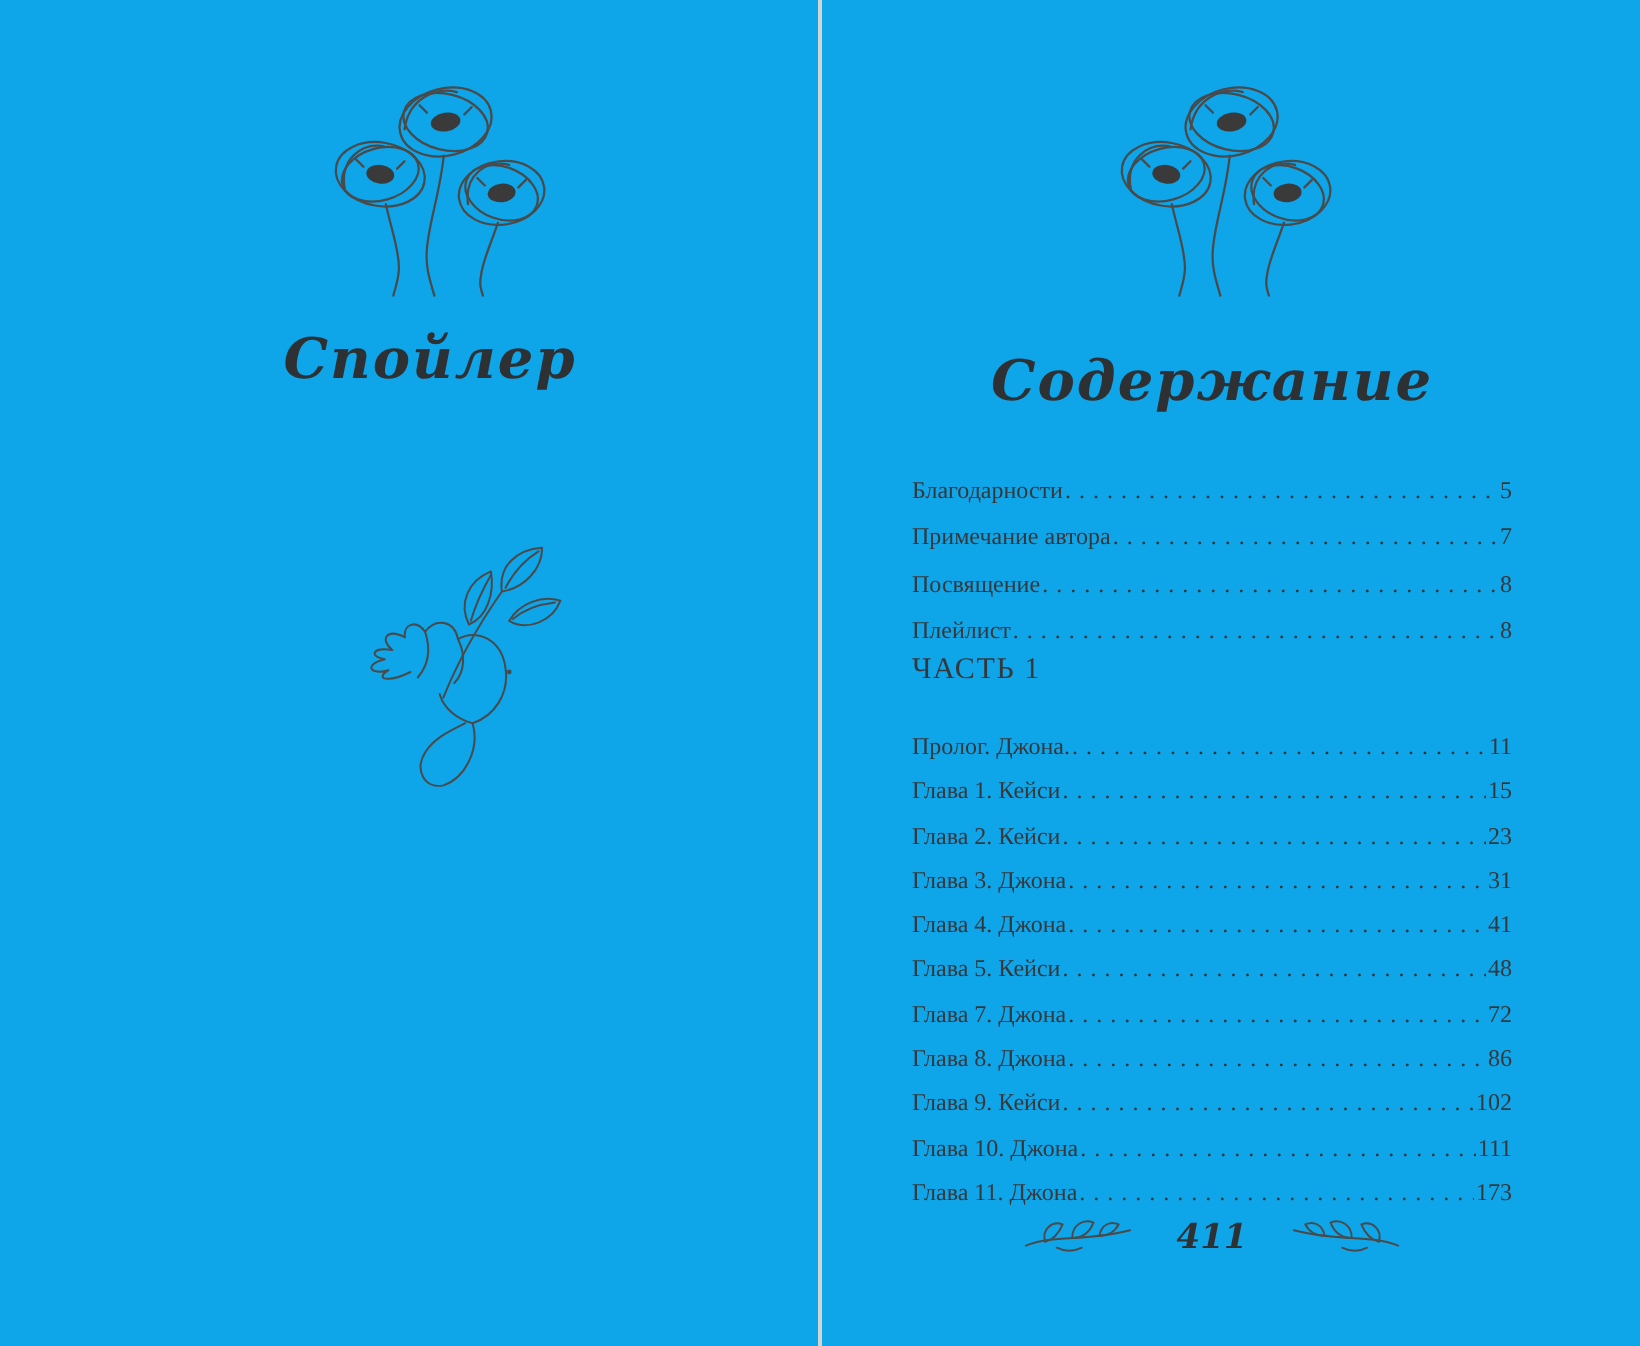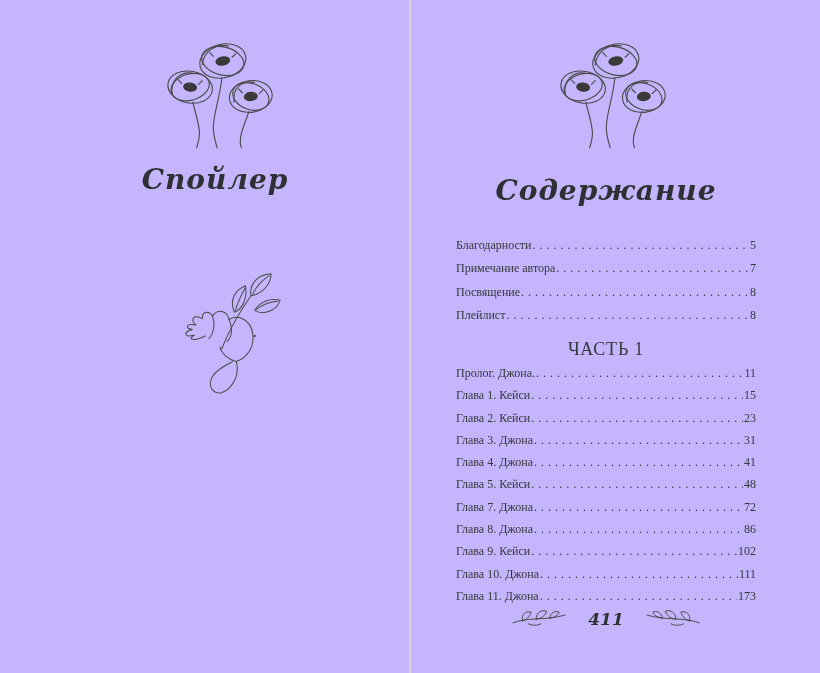--- a/index.html
+++ b/index.html
@@ -1,18 +1,18 @@
 <!DOCTYPE html>
 <html><head>
 <meta charset="utf-8">
 <style>
   * { margin:0; padding:0; box-sizing:border-box; }
   html,body { width:820px; height:673px; background:#ffffff; }
   body { font-family:"Liberation Serif", serif; color:#35383b; }
-  .spread { position:relative; width:820px; height:673px; background:#c4b5fd; overflow:hidden; }
+  .spread { position:relative; width:820px; height:673px; background:#0ea5e9; overflow:hidden; }
   .divider { position:absolute; left:409px; top:0; width:2px; height:673px; background:#d4d4d4; }
   .page { position:absolute; top:0; height:673px; width:409px; }
   .page-left { left:0; }
   .page-right { left:411px; }
 
   .poppies { position:absolute; top:28px; width:140px; height:122px; }
   .page-left .poppies { left:150px; }
   .page-right .poppies { left:132px; }
 
   .script-title {
@@ -32,21 +32,21 @@
   .toc-front { top:238px; }
   .toc-chapters { top:366px; }
   .toc-row { display:flex; align-items:baseline; }
   .toc-front .toc-row { height:23.4px; }
   .toc-chapters .toc-row { height:22.3px; }
   .toc-label { white-space:nowrap; }
   .toc-dots { flex:1; overflow:hidden; white-space:nowrap; letter-spacing:4px; margin:0 1px; }
   .toc-dots::after { content:"........................................................................................................................"; }
   .toc-page { white-space:nowrap; }
 
-  .part-heading { position:absolute; top:339px; left:45px; width:300px; text-align:center; font-size:18px; letter-spacing:0.8px; }
+  .part-heading { position:absolute; top:327px; left:45px; width:300px; text-align:left; font-size:15px; letter-spacing:0.8px; }
 
   .footer { position:absolute; top:608px; left:45px; width:300px; display:flex; align-items:center; justify-content:center; gap:21px; }
   .folio { font-family:"DejaVu Serif", serif; font-style:italic; font-weight:bold; font-size:17px; color:#2e3134; }
   .flourish { width:56px; height:22px; }
   .flourish.mirror { transform:scaleX(-1); }
 </style>
 </head>
 <body>
 
 <svg width="0" height="0" style="position:absolute" aria-hidden="true">

